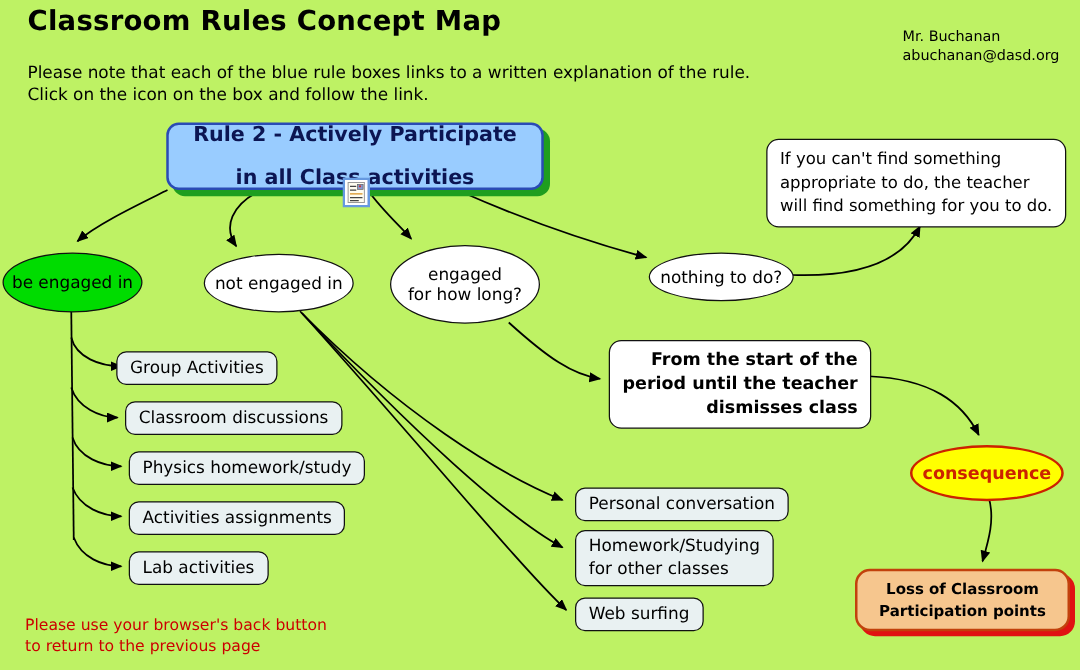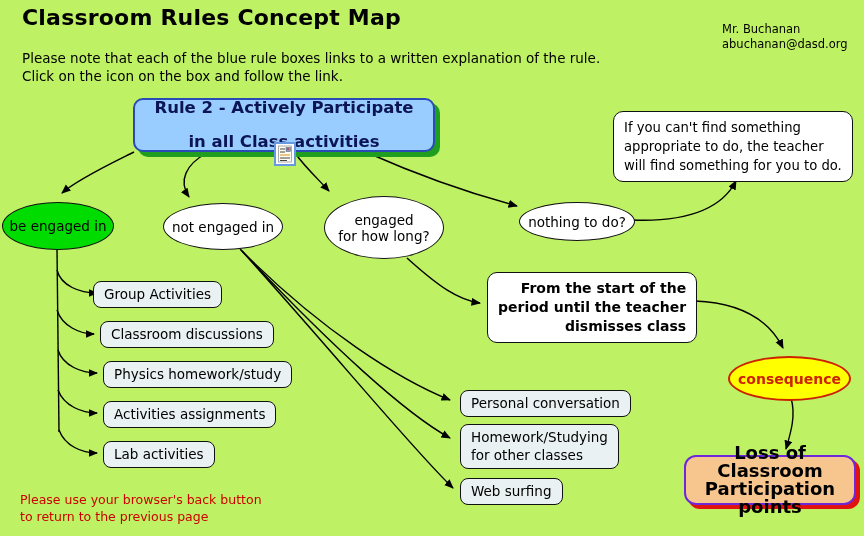--- a/index.html
+++ b/index.html
@@ -27,21 +27,21 @@
   }
   #rule-icon{left:274px;top:142px;width:22px;height:24px;cursor:pointer;}
 
   .ellipse{
     border:1.4px solid #111;border-radius:50%;background:#fff;
     display:flex;flex-direction:column;justify-content:center;align-items:center;
     font-size:13.5px;line-height:16px;text-align:center;
   }
   #el-be-engaged{left:2px;top:202px;width:110px;height:46px;background:#00DC00;}
   #el-not-engaged{left:163px;top:203px;width:118px;height:45px;}
-  #el-engaged-how-long{left:324px;top:196px;width:118px;height:61px;}
+  #el-engaged-how-long{left:312px;top:196px;width:118px;height:61px;}
   #el-nothing-to-do{left:519px;top:202px;width:114px;height:37px;}
   #el-consequence{
     left:728px;top:356px;width:119px;height:41px;background:#FFFF00;
     border:2.5px solid #CC2200;color:#CC2200;font-weight:bold;font-size:14px;
   }
 
   .lightbox{
     background:#E9F1F2;border:1.4px solid #111;border-radius:8px;
     padding:3px 10px 4px 10px;font-size:13.5px;line-height:18px;white-space:nowrap;
   }
@@ -56,24 +56,24 @@
 
   .whitebox{
     background:#fff;border:1.4px solid #111;border-radius:10px;
     padding:6px 10px;font-size:13.2px;line-height:19px;white-space:nowrap;
   }
   #bx-if-cant-find{left:613px;top:111px;}
   #bx-from-start{left:487px;top:272px;font-weight:bold;font-size:14px;line-height:19px;text-align:right;}
 
   #bx-loss{
     left:684px;top:455px;width:168px;height:46px;
-    background:#F6C68E;border:2px solid #6d28d9;border-radius:12px;
+    background:#F6C68E;border:2px solid #c2410c;border-radius:12px;
     box-shadow:4px 4px 0 0 #E01212;
     display:flex;flex-direction:column;justify-content:center;align-items:center;
-    font-weight:bold;font-size:18px;line-height:18px;text-align:center;
+    font-weight:bold;font-size:12px;line-height:18px;text-align:center;
   }
 
   #footer-note{left:20px;top:491px;font-size:12.5px;line-height:17px;color:#CC0000;}
 </style>
 </head>
 <body>
 
 <div id="canvas">
 
   <svg id="arrows" class="abs" width="864" height="536" viewBox="0 0 864 536">

